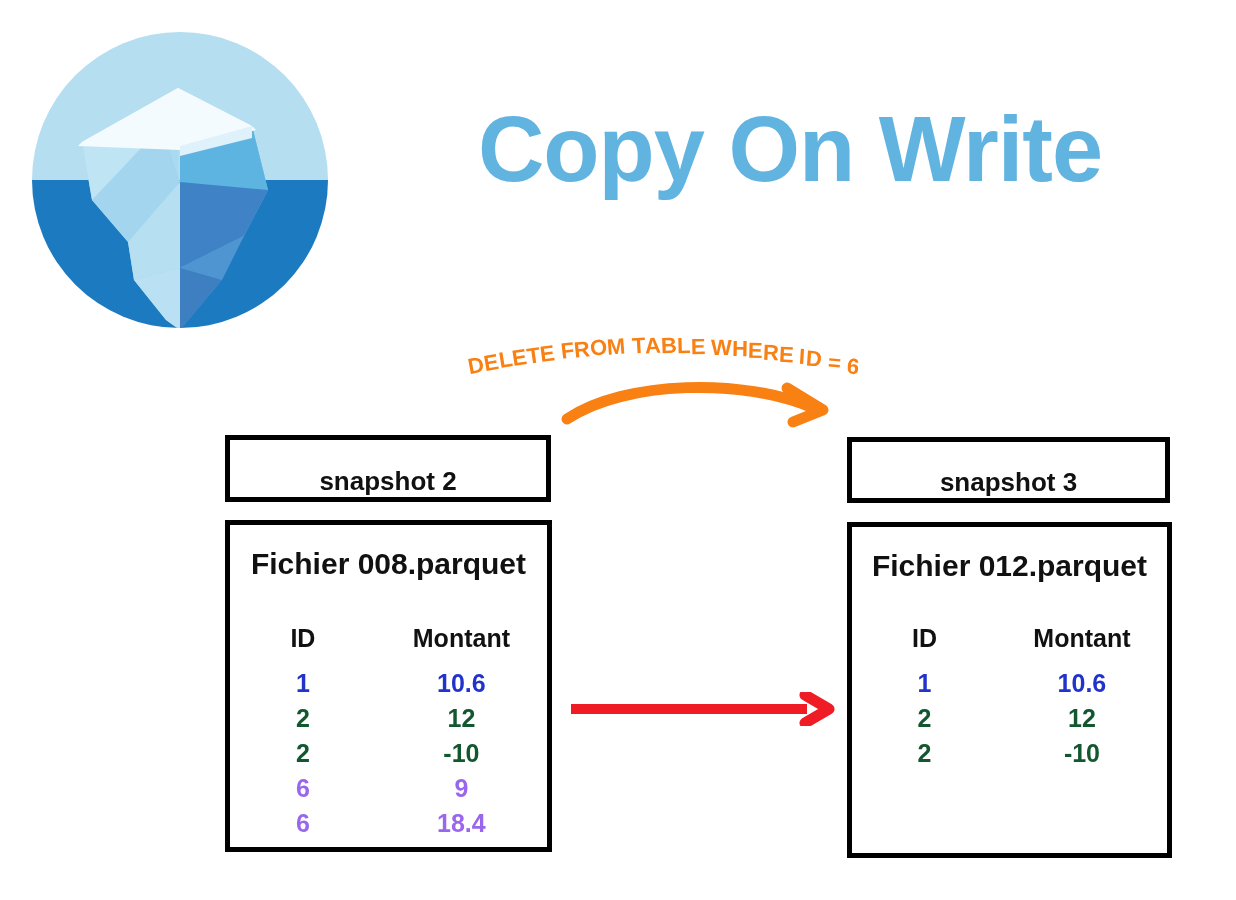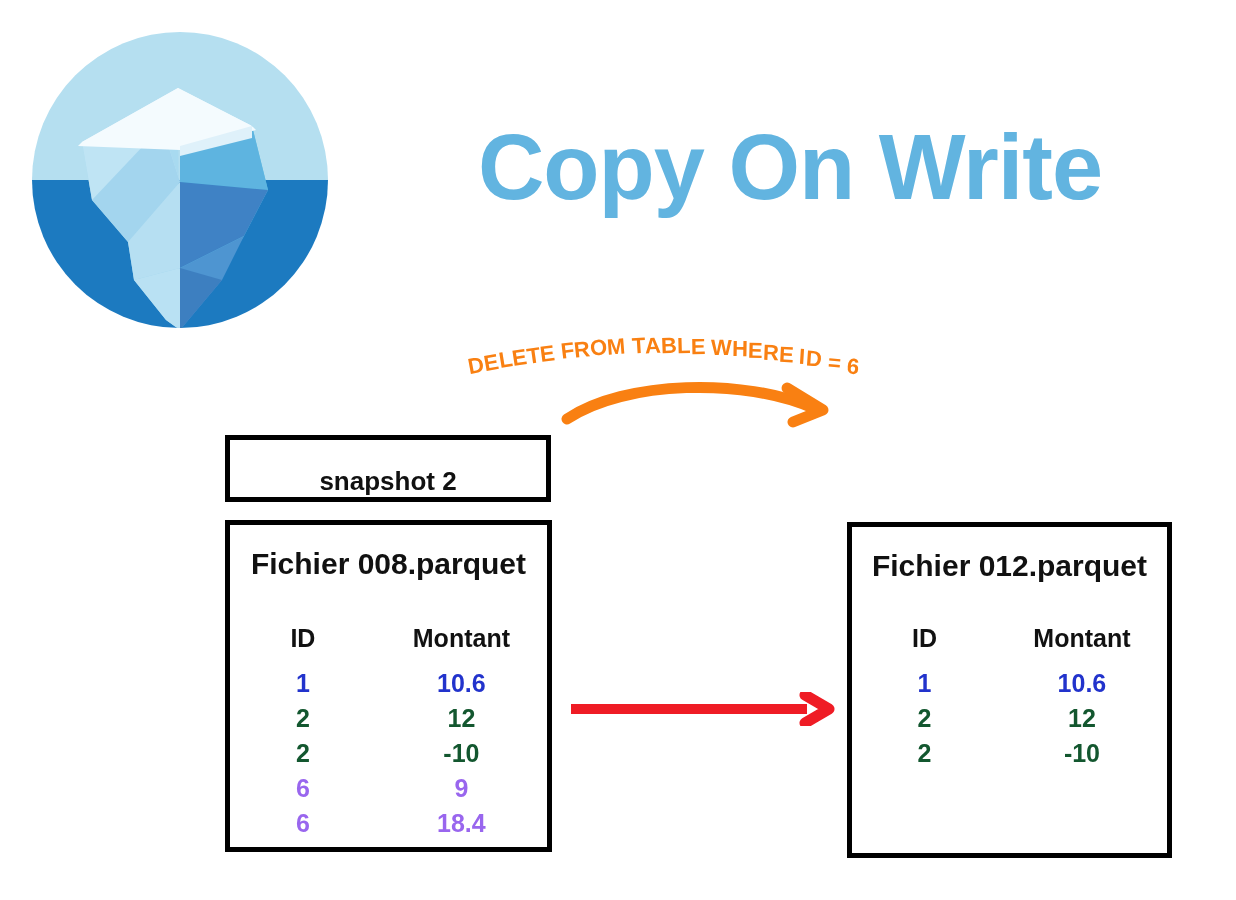--- a/index.html
+++ b/index.html
@@ -26,21 +26,21 @@
     left: 30px;
     top: 30px;
     width: 300px;
     height: 300px;
   }
 
   
   #title {
     position: absolute;
     left: 440px;
-    top: 112px;
+    top: 94px;
     width: 700px;
     height: 110px;
     line-height: 110px;
     text-align: center;
     font-size: 92px;
     font-weight: bold;
     letter-spacing: -1px;
     color: #62b4e0;
     white-space: nowrap;
   }
@@ -271,20 +271,23 @@
       </div>
   </div>
 
   <div id="red-arrow">
     <svg viewBox="0 0 272 34" width="272" height="34">
       <line x1="6" y1="17" x2="242" y2="17" stroke="#ef1c25" stroke-width="10" stroke-linecap="butt"></line>
       <path d="M 240 3 L 264 17 L 240 31" fill="none" stroke="#ef1c25" stroke-width="11" stroke-linecap="round" stroke-linejoin="round"></path>
     </svg>
   </div>
 
+  <div class="snapshot-box" id="snapshot-box-right" style="left:847px; top:437px; width:323px; height:66px;">
+    <span class="snapshot-label">snapshot 3</span>
+  </div>
 
   <div class="file-box" id="file-box-right" style="left:847px; top:522px; width:325px; height:336px;">
     <div class="file-title">Fichier 012.parquet</div>
     <div class="data-grid" id="grid-right">
         <div class="grid-row header-row">
           <div class="grid-cell col-id">ID</div>
           <div class="grid-cell col-amt">Montant</div>
         </div>
         <div class="grid-row">
           <div class="grid-cell col-id" style="color: rgb(34, 51, 204);">1</div>

